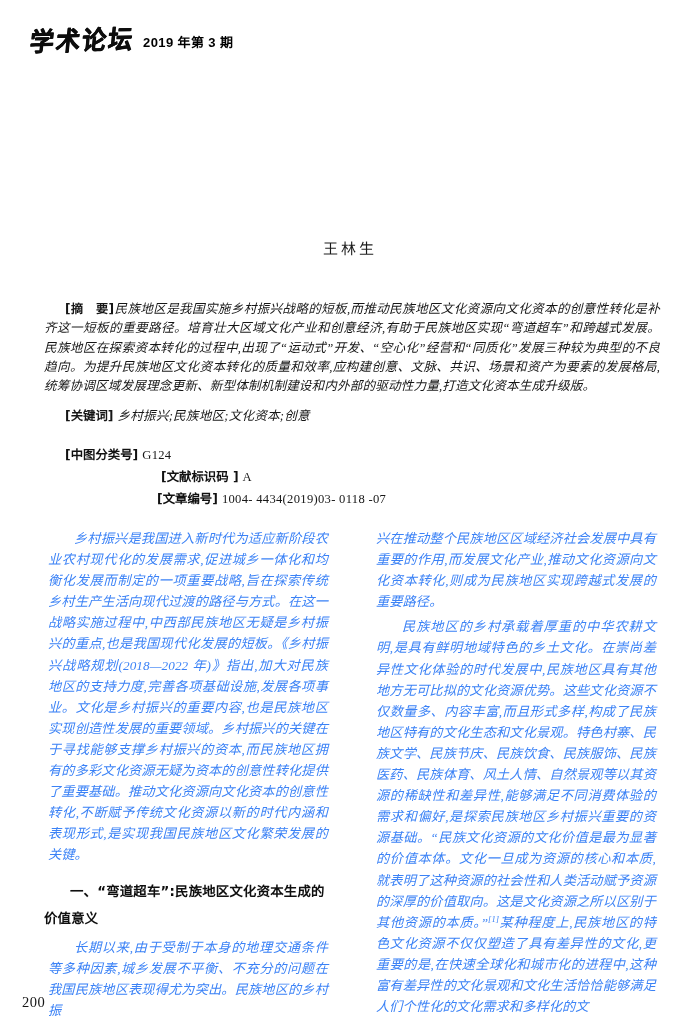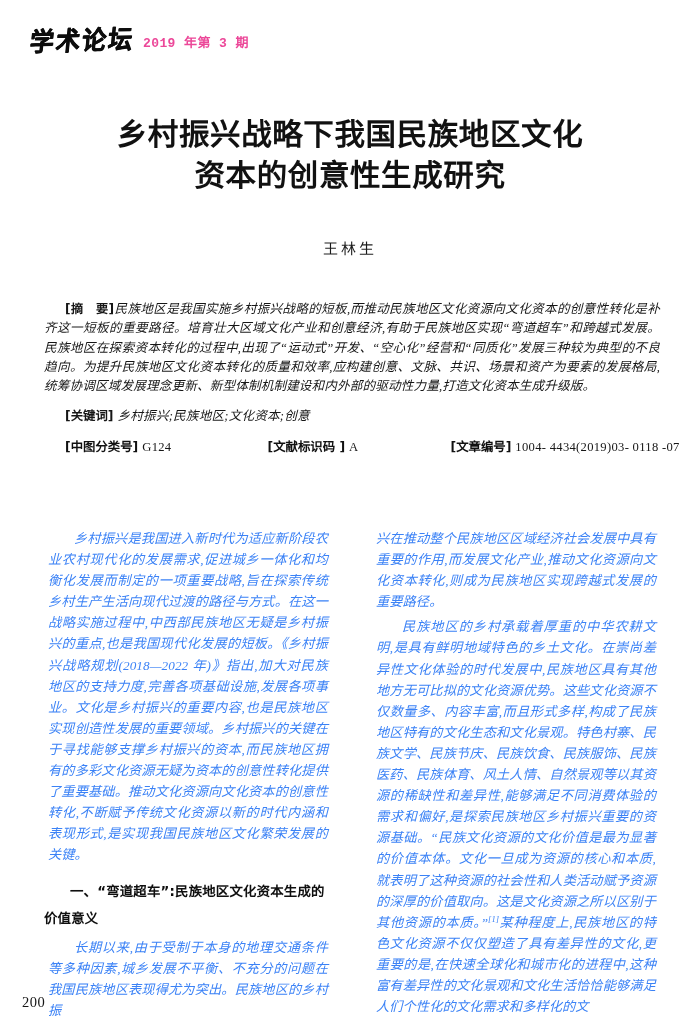--- a/index.html
+++ b/index.html
@@ -40,24 +40,24 @@
     font-size: 24px;
     font-weight: 700;
     letter-spacing: 2px;
     line-height: 1;
     color: #0d0d0d;
     transform: skewX(-7deg) rotate(-1.6deg) scaleY(1.08);
     text-shadow: 0.4px 0 0 #0d0d0d, -0.3px 0.3px 0 #0d0d0d;
     padding-bottom: 1px;
   }
   .issue-line {
-    font-family: Liberation Mono, monospace;
+    font-family: Liberation Sans, sans-serif;
     font-size: 13px;
     font-weight: 700;
-    color: #ec4899;
+    color: #000000;
     letter-spacing: 0.4px;
     padding-bottom: 3px;
     white-space: nowrap;
   }
 
   
   .article-title {
     position: absolute;
     left: 62px;
     top: 114px;
@@ -129,26 +129,27 @@
     margin-right: 4px;
   }
   .kv-line .val { letter-spacing: 0.2px; }
 
   .abstract-gap { height: 9px; }
 
   .class-line {
     display: flex;
     text-indent: 0;
     padding-left: 21px;
-    margin-top: 9px;
+    margin-top: 17px;
     white-space: nowrap;
     font-family: "Liberation Serif", "DejaVu Serif", serif;
     font-size: 12.6px;
     line-height: 21px;
     color: #161616;
+    flex-direction: column;
   }
   .class-line .seg { display: flex; align-items: baseline; }
   .class-line .seg-cihao { margin-left: 96px; }
   .class-line .seg-bianhao { margin-left: 92px; }
   .class-line .lbl {
     font-weight: 700;
     font-family: "DejaVu Sans", "Liberation Sans", sans-serif;
     font-size: 12.4px;
     margin-right: 4px;
     color: #111;
@@ -213,24 +214,20 @@
 </head>
 <body>
 
 <div class="page">
 
   <div class="masthead">
     <div class="journal-logo">学术论坛</div>
     <div class="issue-line">2019 年第 3 期</div>
   </div>
 
-  <div class="article-title">
-    <span class="tl">乡村振兴战略下我国民族地区文化</span>
-    <span class="tl">资本的创意性生成研究</span>
-  </div>
 
   <div class="author-line">王林生</div>
 
   <div class="meta-block">
 
     <div class="abstract">
       <span class="lbl">[摘　要]</span><span>民族地区是我国实施乡村振兴战略的短板,而推动民族地区文化资源向文化资本的创意性转化是补齐这一短板的重要路径。培育壮大区域文化产业和创意经济,有助于民族地区实现“弯道超车”和跨越式发展。民族地区在探索资本转化的过程中,出现了“运动式”开发、“空心化”经营和“同质化”发展三种较为典型的不良趋向。为提升民族地区文化资本转化的质量和效率,应构建创意、文脉、共识、场景和资产为要素的发展格局,统筹协调区域发展理念更新、新型体制机制建设和内外部的驱动性力量,打造文化资本生成升级版。</span>
     </div>
 
     <div class="abstract-gap"></div>

